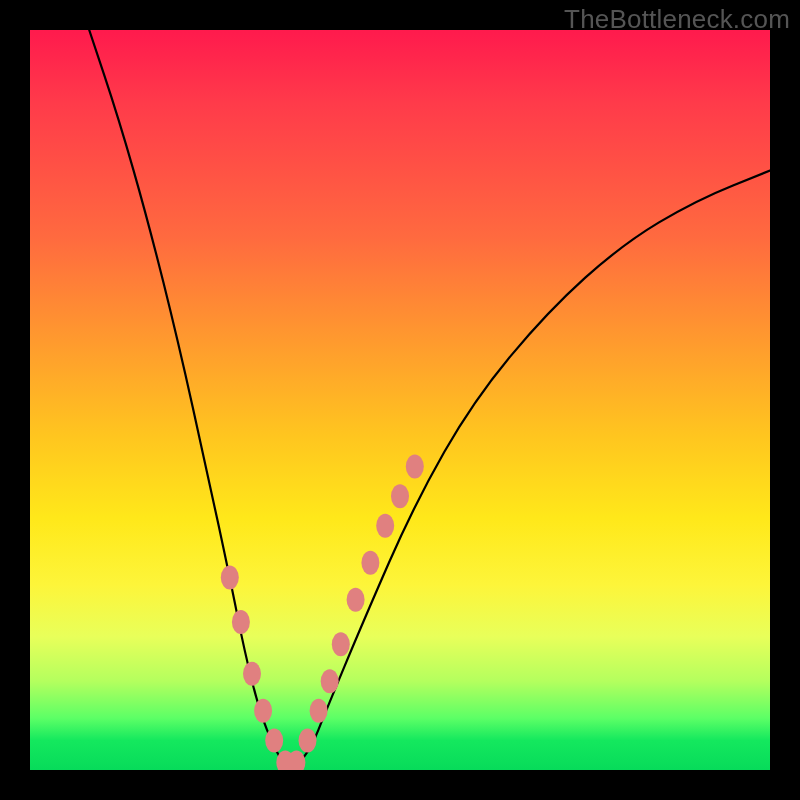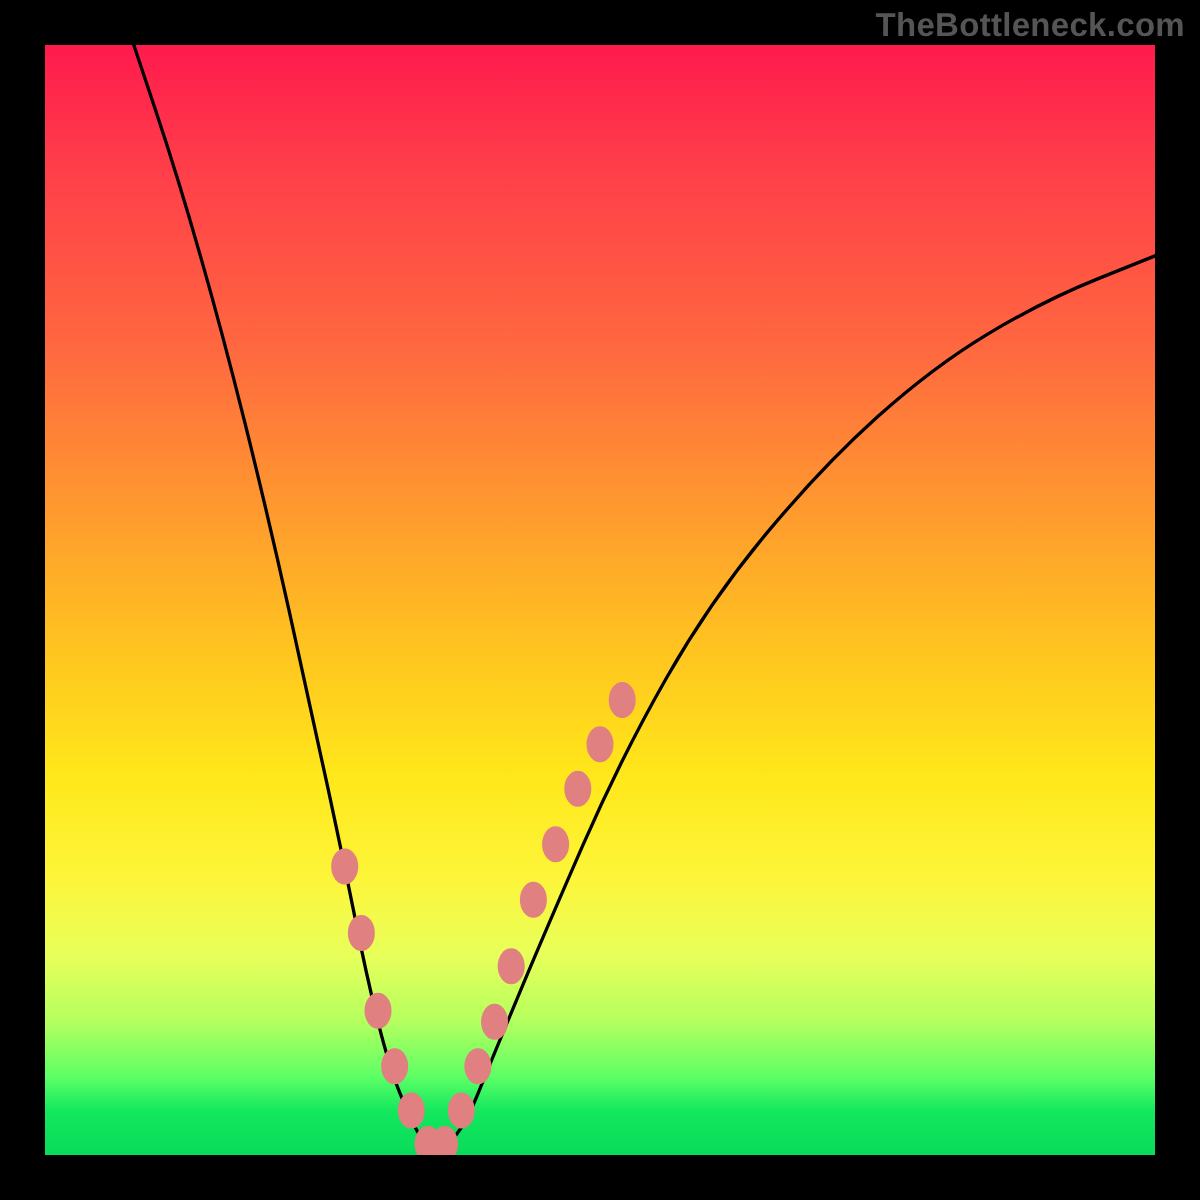--- a/index.html
+++ b/index.html
@@ -40,22 +40,22 @@
       #5cff66 93%,
       #14e85e 96%,
       #07db5a 100%
     );
   }
   .attrib {
     position: absolute;
     top: 4px;
     right: 10px;
     color: #555;
-    font-size: 22px;
-    font-weight: 700;
+    font-size: 26px;
+    font-weight: 400;
     letter-spacing: 0.2px;
   }
   svg.curve {
     position: absolute;
     left: 0;
     top: 0;
     width: 740px;
     height: 740px;
   }
 </style>

